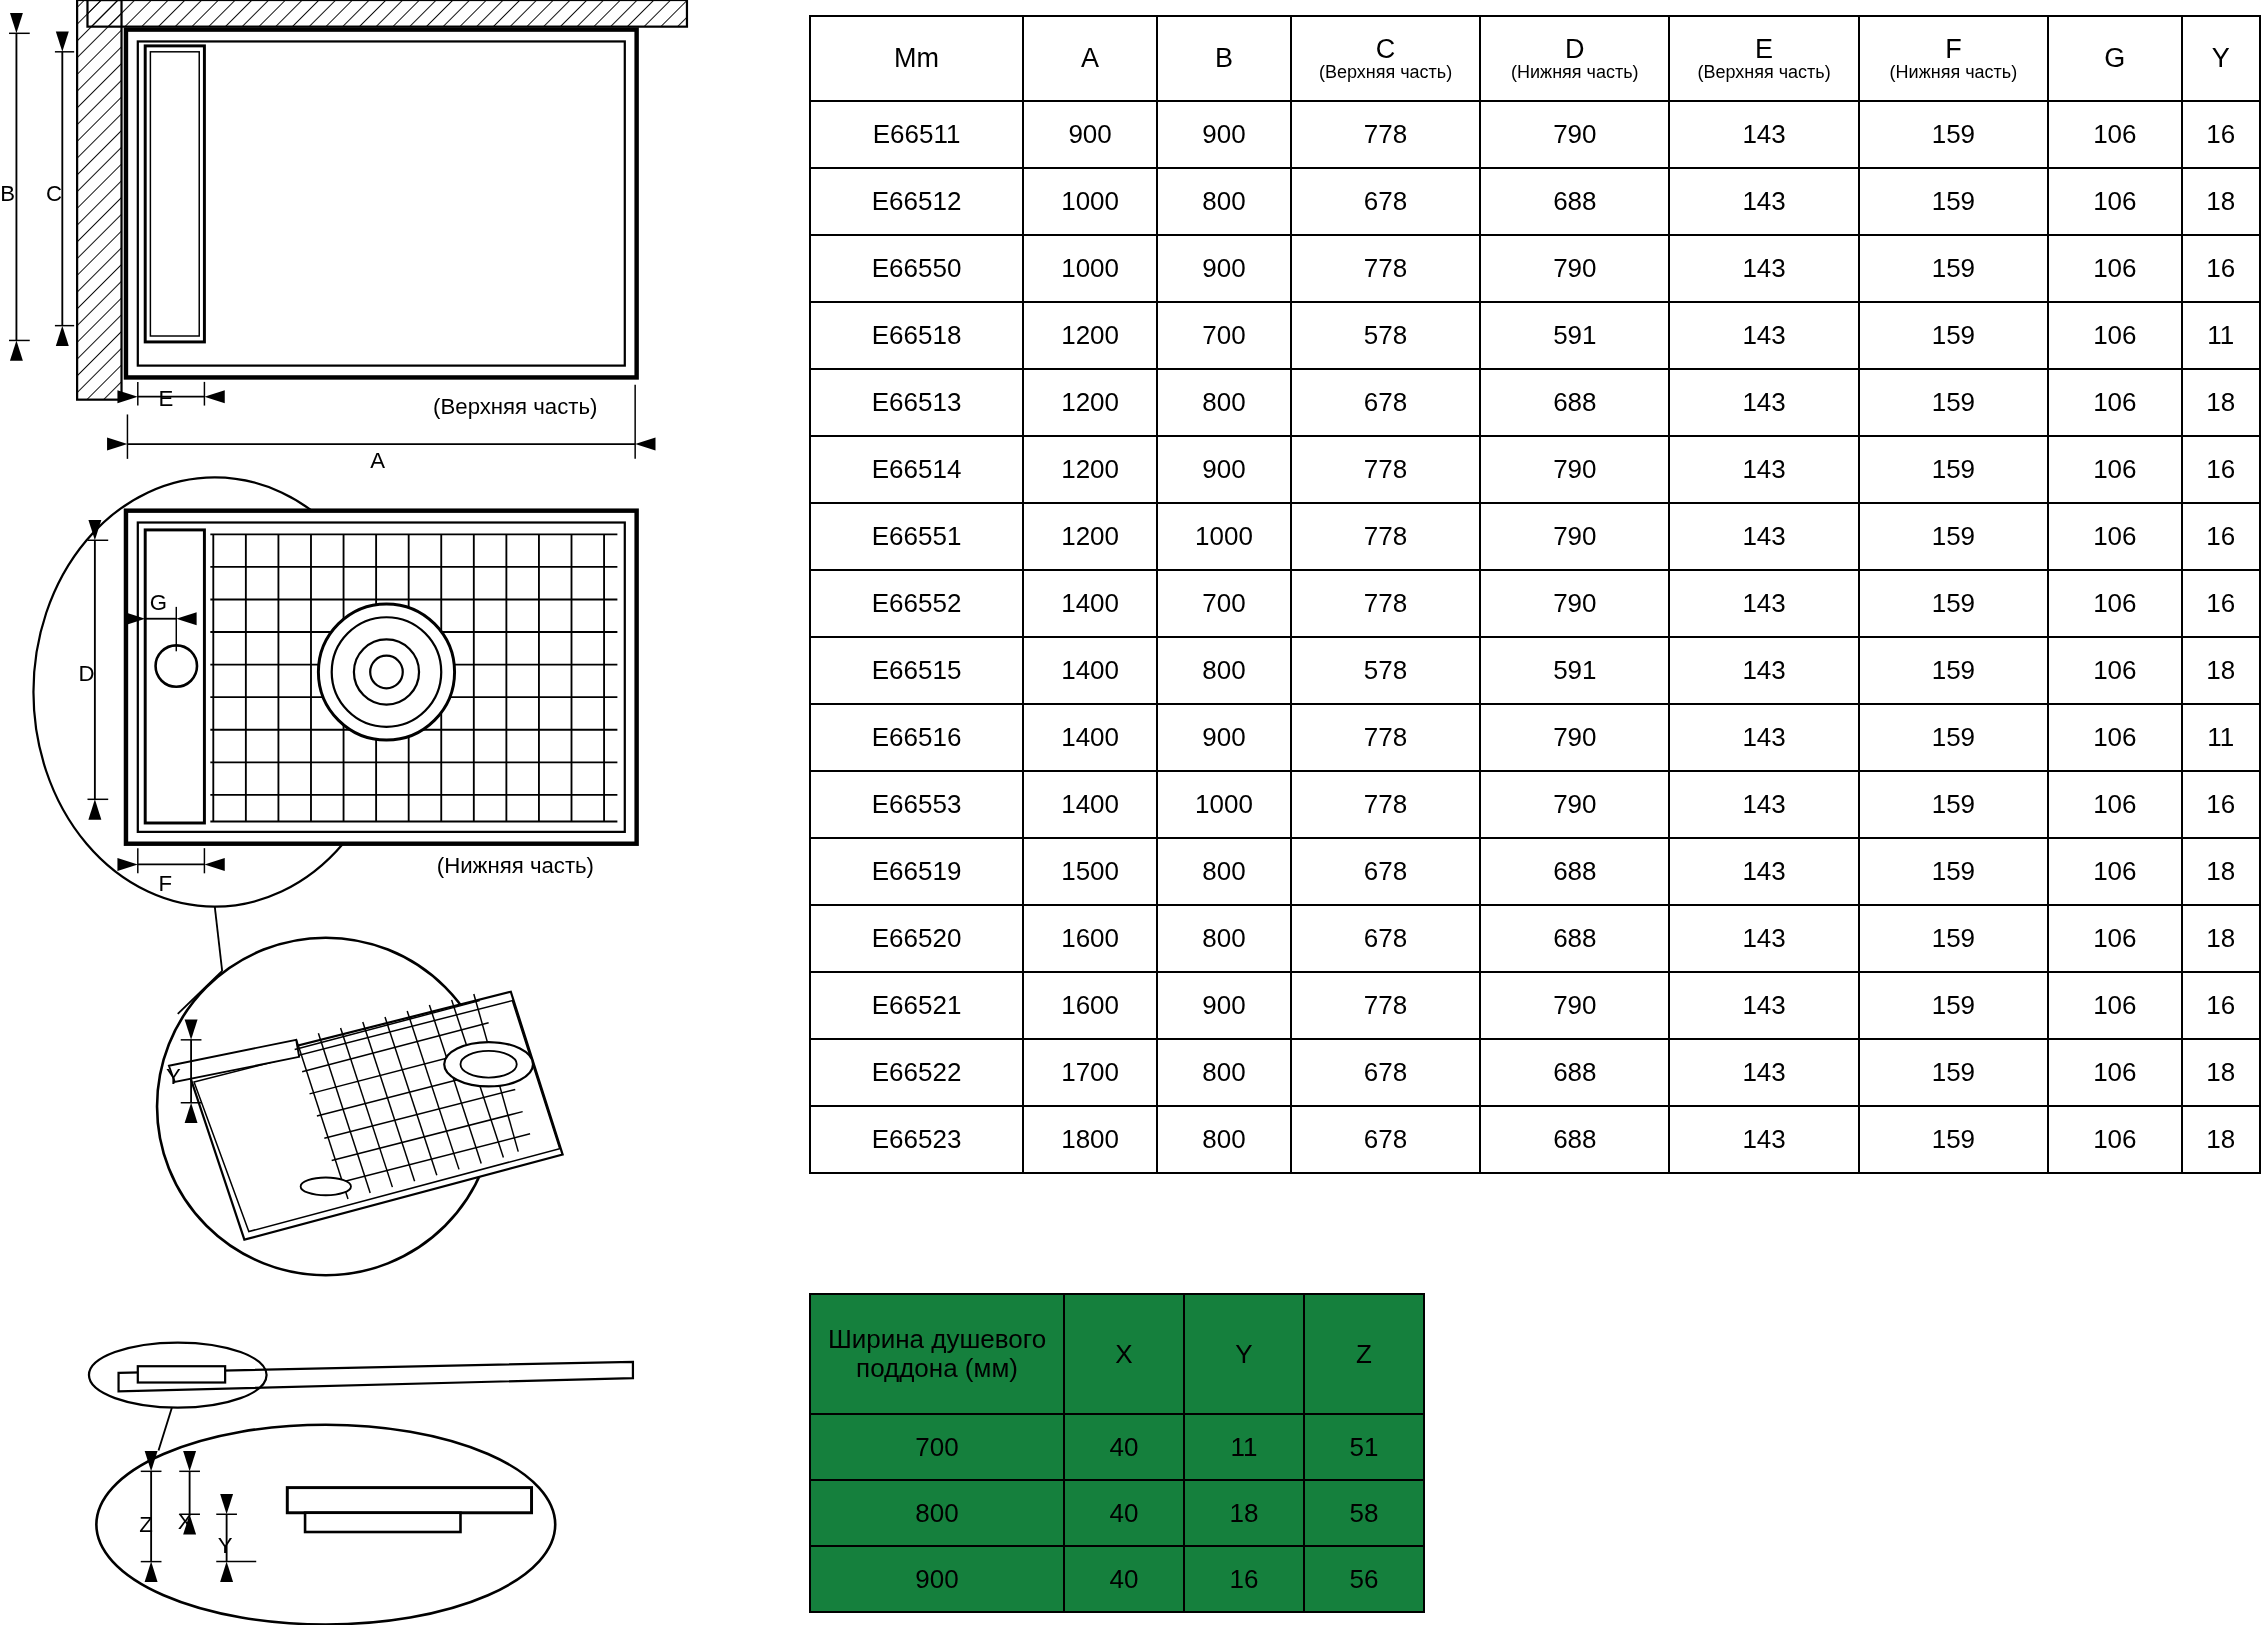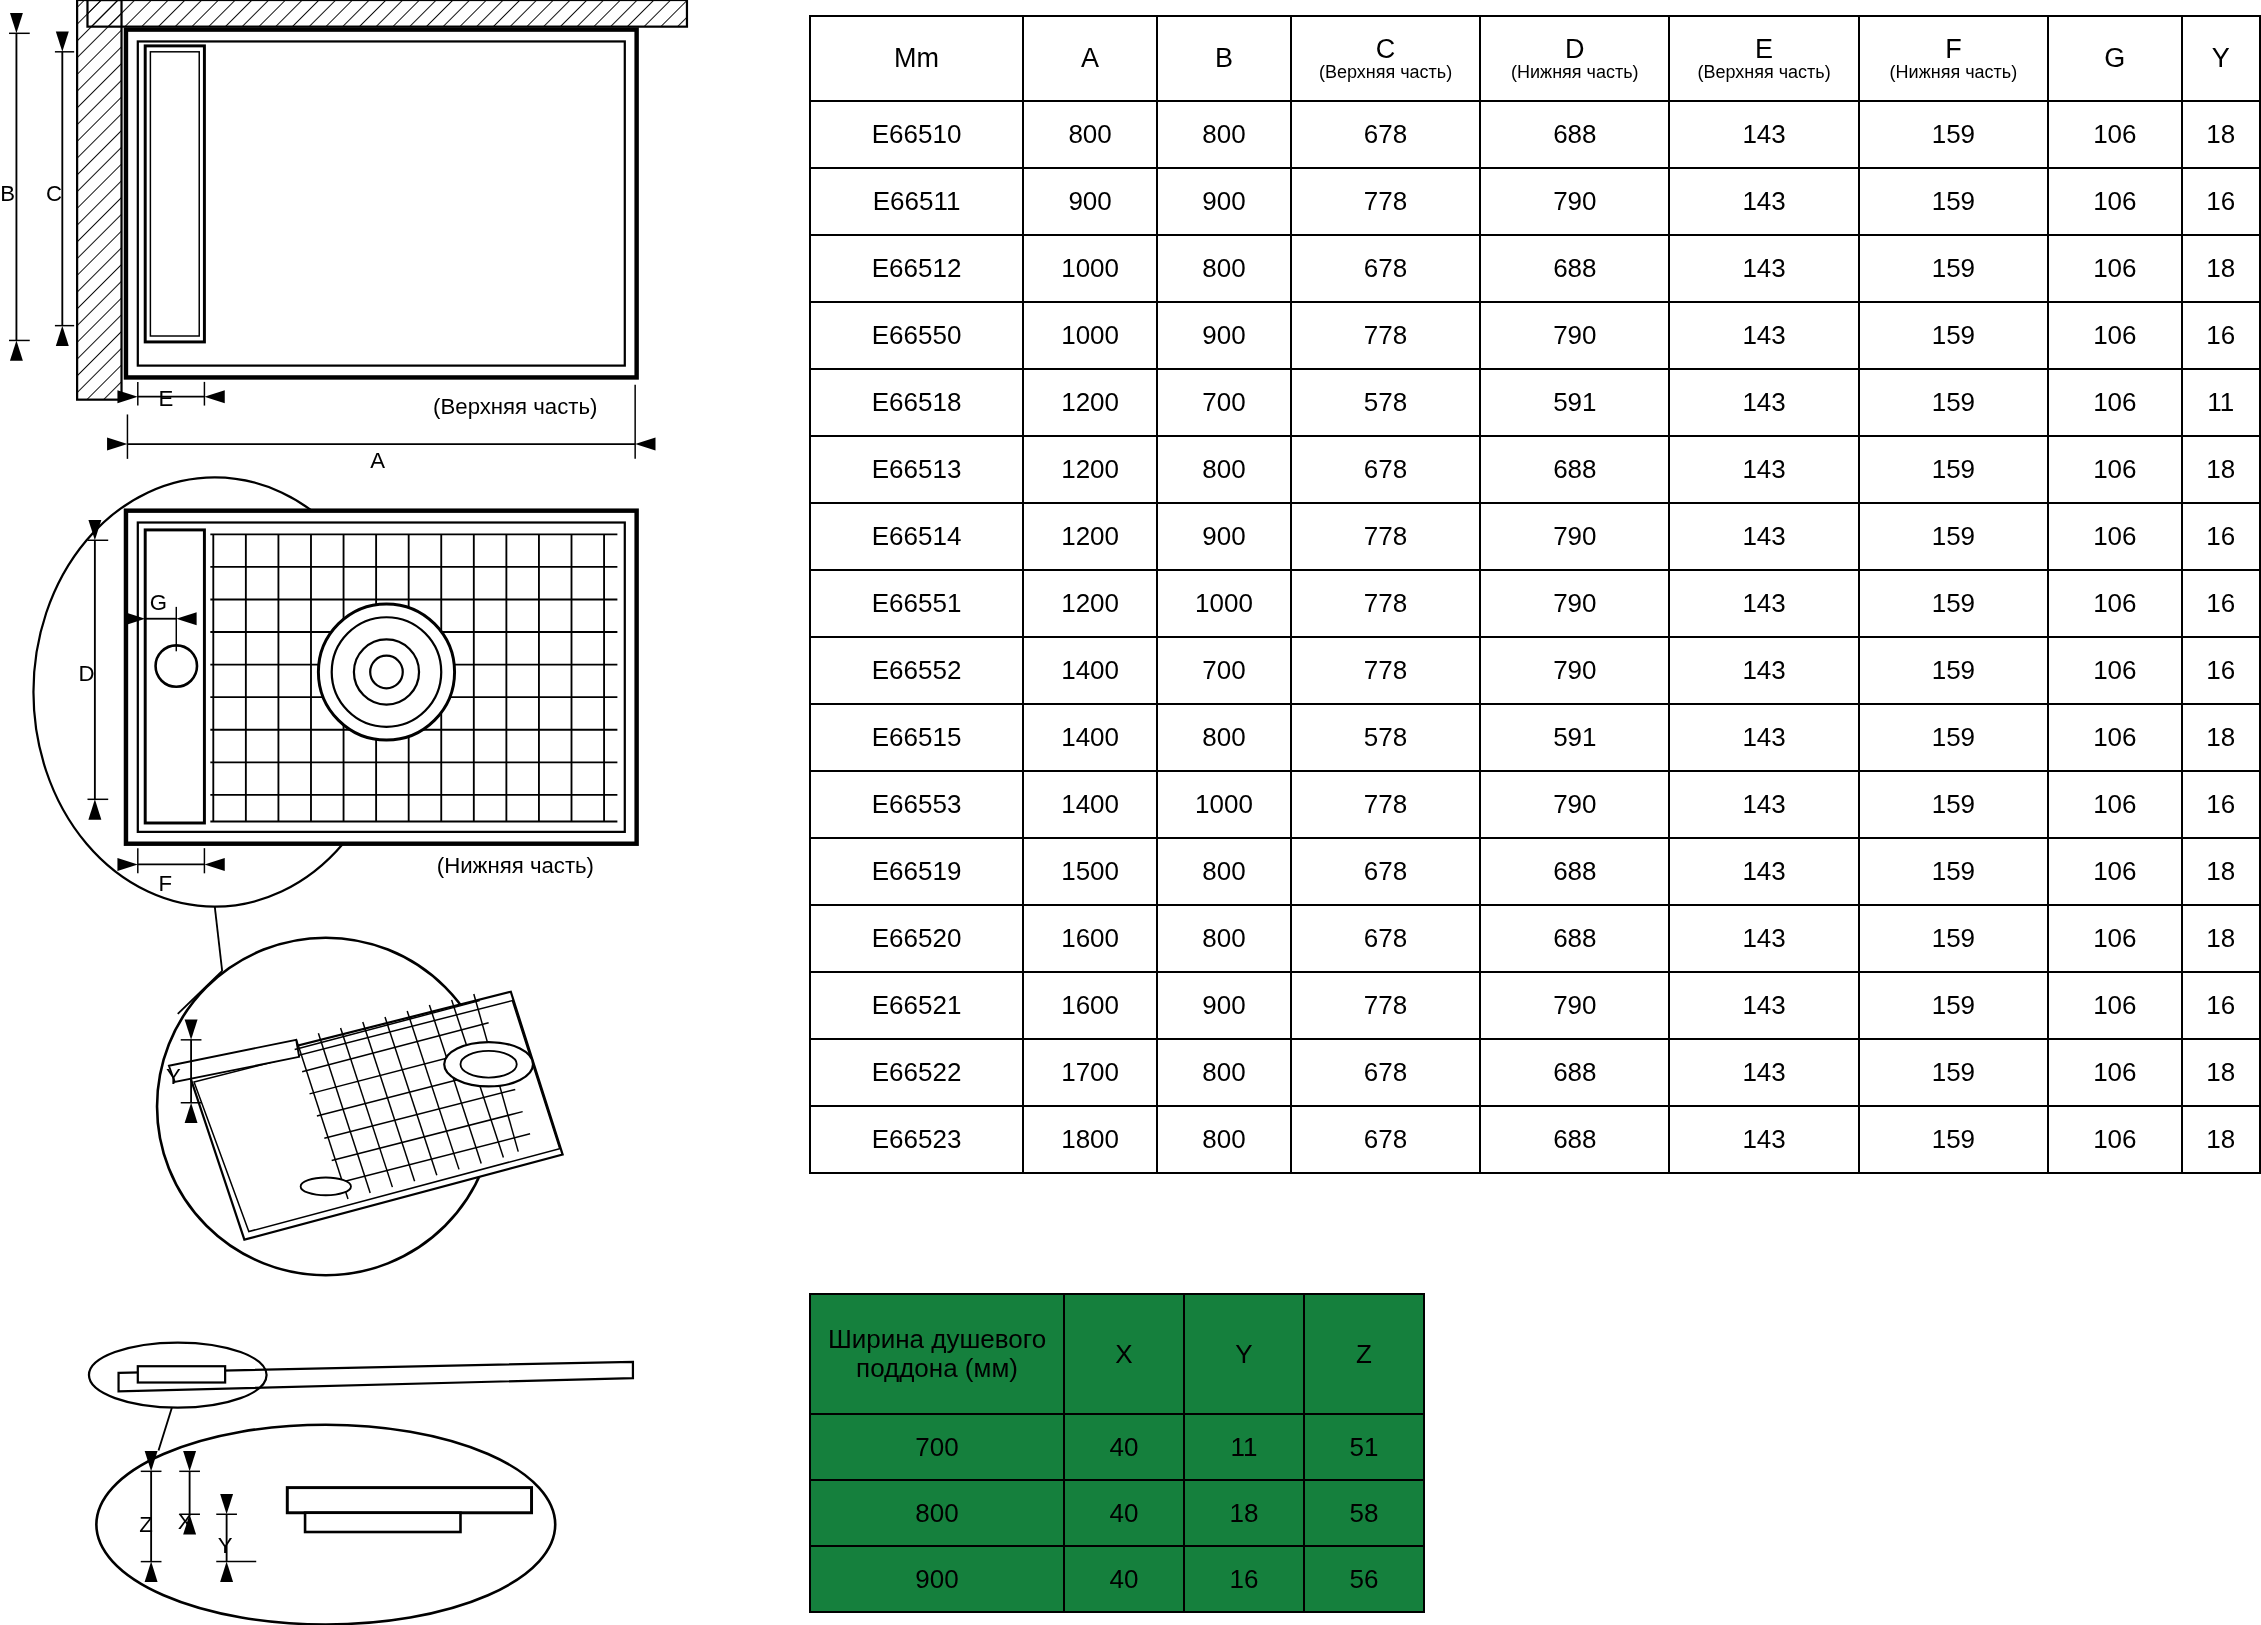--- a/index.html
+++ b/index.html
@@ -341,31 +341,20 @@
         <td class="col-g">
           <span class="hdr-main">G</span>
         </td>
         <td class="col-y">
           <span class="hdr-main">Y</span>
         </td>
       </tr>
     </thead>
     <tbody id="main-tbody">
         <tr>
-          <td class="col-model">E66510</td>
-          <td class="col-a">800</td>
-          <td class="col-b">800</td>
-          <td class="col-c">678</td>
-          <td class="col-d">688</td>
-          <td class="col-e">143</td>
-          <td class="col-f">159</td>
-          <td class="col-g">106</td>
-          <td class="col-y">18</td>
-        </tr>
-        <tr>
           <td class="col-model">E66511</td>
           <td class="col-a">900</td>
           <td class="col-b">900</td>
           <td class="col-c">778</td>
           <td class="col-d">790</td>
           <td class="col-e">143</td>
           <td class="col-f">159</td>
           <td class="col-g">106</td>
           <td class="col-y">16</td>
         </tr>
@@ -449,20 +438,31 @@
         <tr>
           <td class="col-model">E66515</td>
           <td class="col-a">1400</td>
           <td class="col-b">800</td>
           <td class="col-c">578</td>
           <td class="col-d">591</td>
           <td class="col-e">143</td>
           <td class="col-f">159</td>
           <td class="col-g">106</td>
           <td class="col-y">18</td>
+        </tr>
+        <tr>
+          <td class="col-model">E66516</td>
+          <td class="col-a">1400</td>
+          <td class="col-b">900</td>
+          <td class="col-c">778</td>
+          <td class="col-d">790</td>
+          <td class="col-e">143</td>
+          <td class="col-f">159</td>
+          <td class="col-g">106</td>
+          <td class="col-y">11</td>
         </tr>
         <tr>
           <td class="col-model">E66553</td>
           <td class="col-a">1400</td>
           <td class="col-b">1000</td>
           <td class="col-c">778</td>
           <td class="col-d">790</td>
           <td class="col-e">143</td>
           <td class="col-f">159</td>
           <td class="col-g">106</td>

